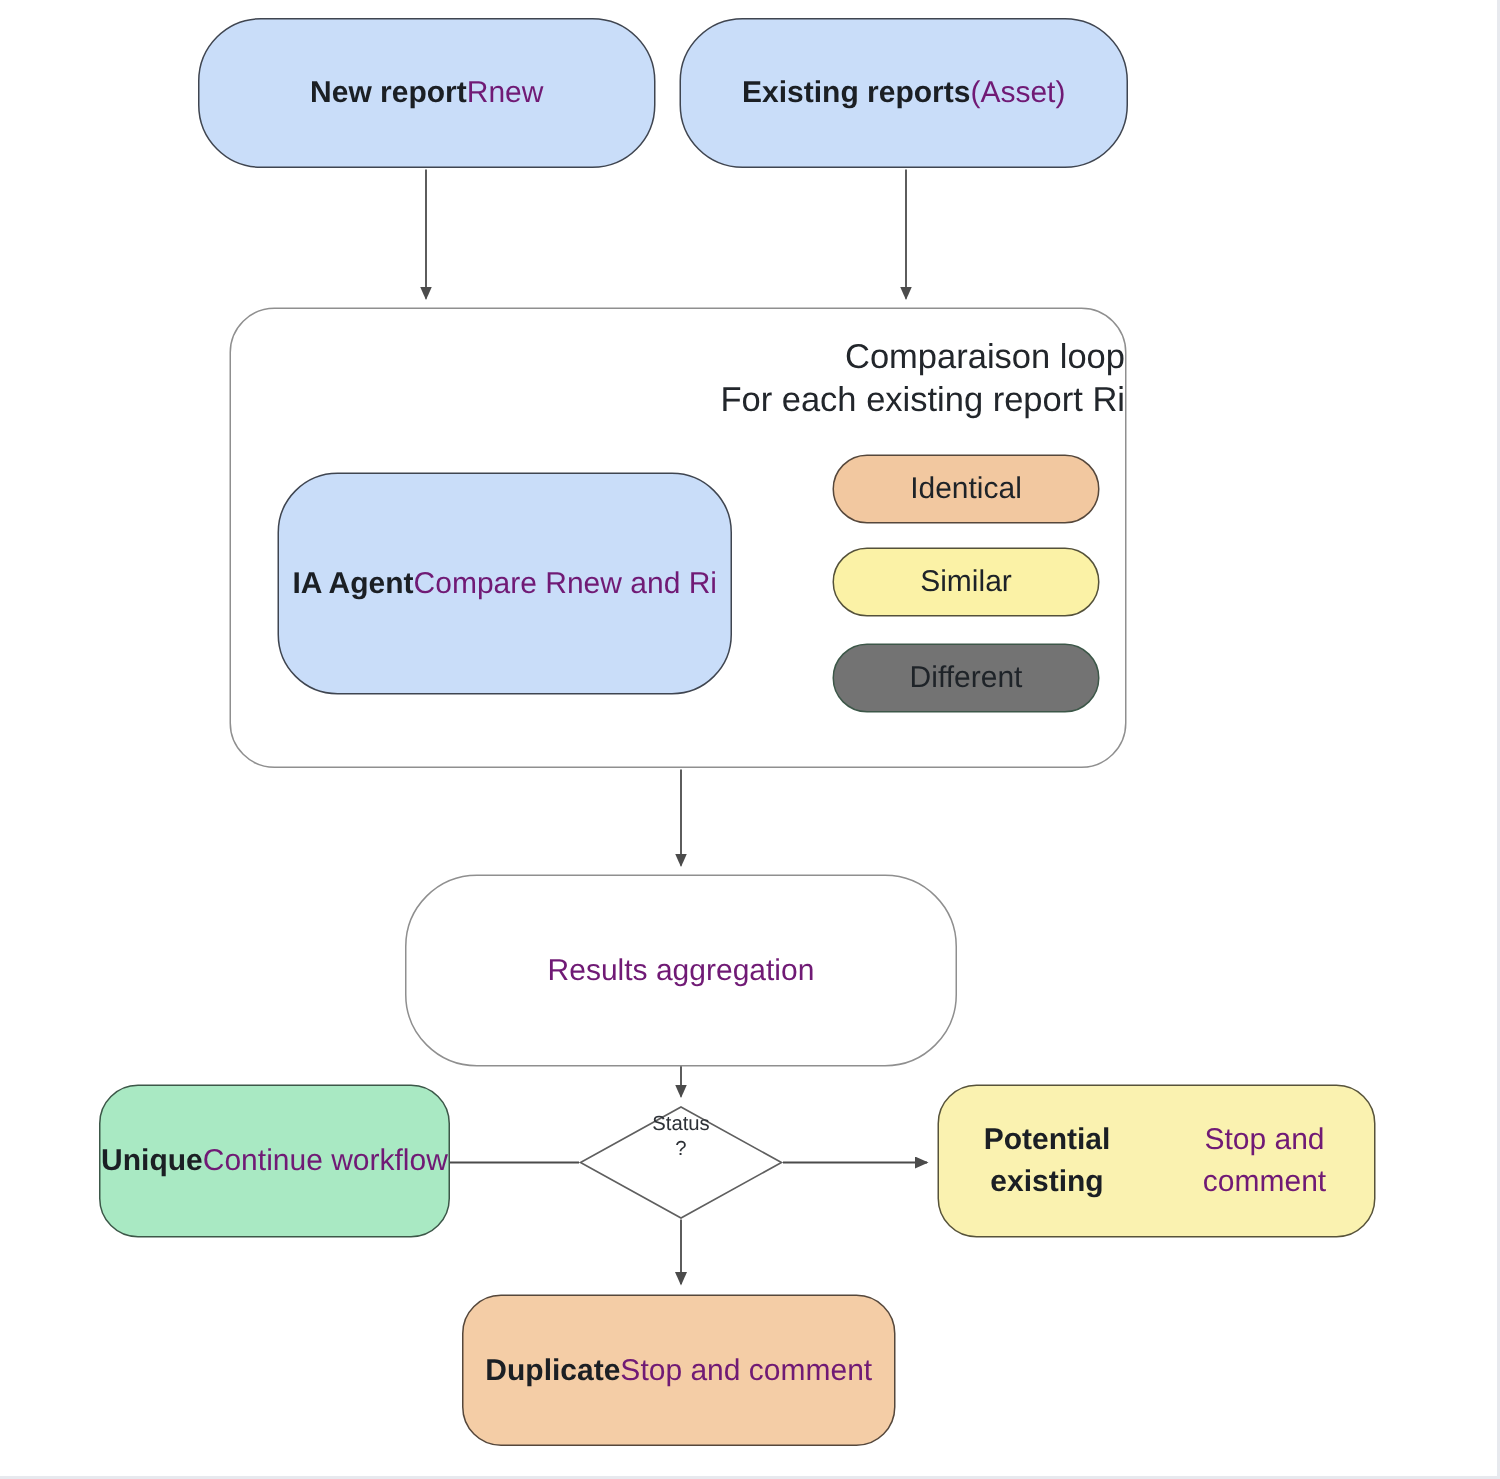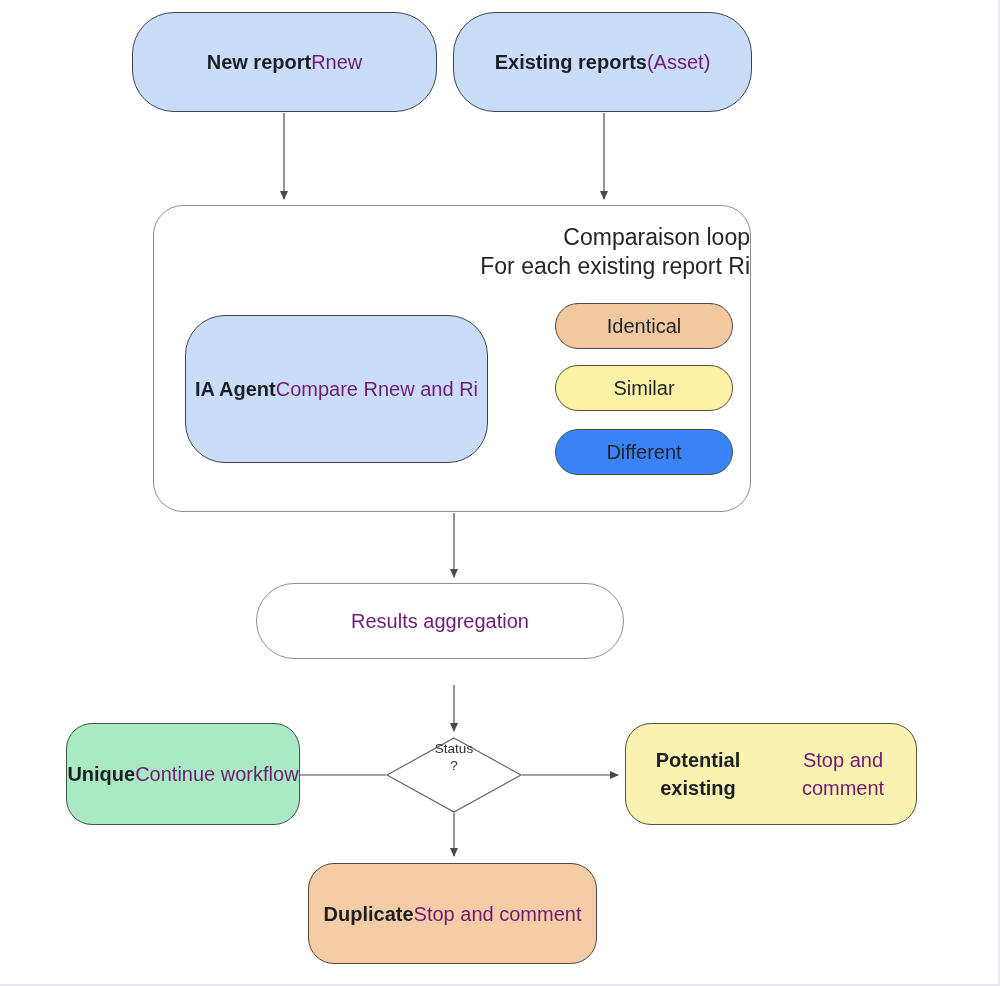--- a/index.html
+++ b/index.html
@@ -71,25 +71,25 @@
     border-radius: 23px;
     display: flex;
     align-items: center;
     justify-content: center;
     font-size: 20px;
     border: 1.5px solid #454a46;
     color: #1e2328;
   }
   #pill-identical { top: 303px; background: #f2c8a0; border-color: #55473b; }
   #pill-similar   { top: 365px; background: #fbf2a6; border-color: #54513a; }
-  #pill-different { top: 429px; background: #3b82f6; border-color: #3c5748; }
+  #pill-different { top: 429px; background: #737373; border-color: #3c5748; }
 
   .results-box {
-    left: 256px; top: 583px;
-    width: 368px; height: 76px;
+    left: 270px; top: 583px;
+    width: 368px; height: 128px;
     background: #ffffff;
     border: 1px solid #8f8f8f;
     border-radius: 48px;
     text-align: center;
   }
   .diamond-label {
     position: absolute;
     left: 394px; top: 740px;
     width: 120px;
     text-align: center;

